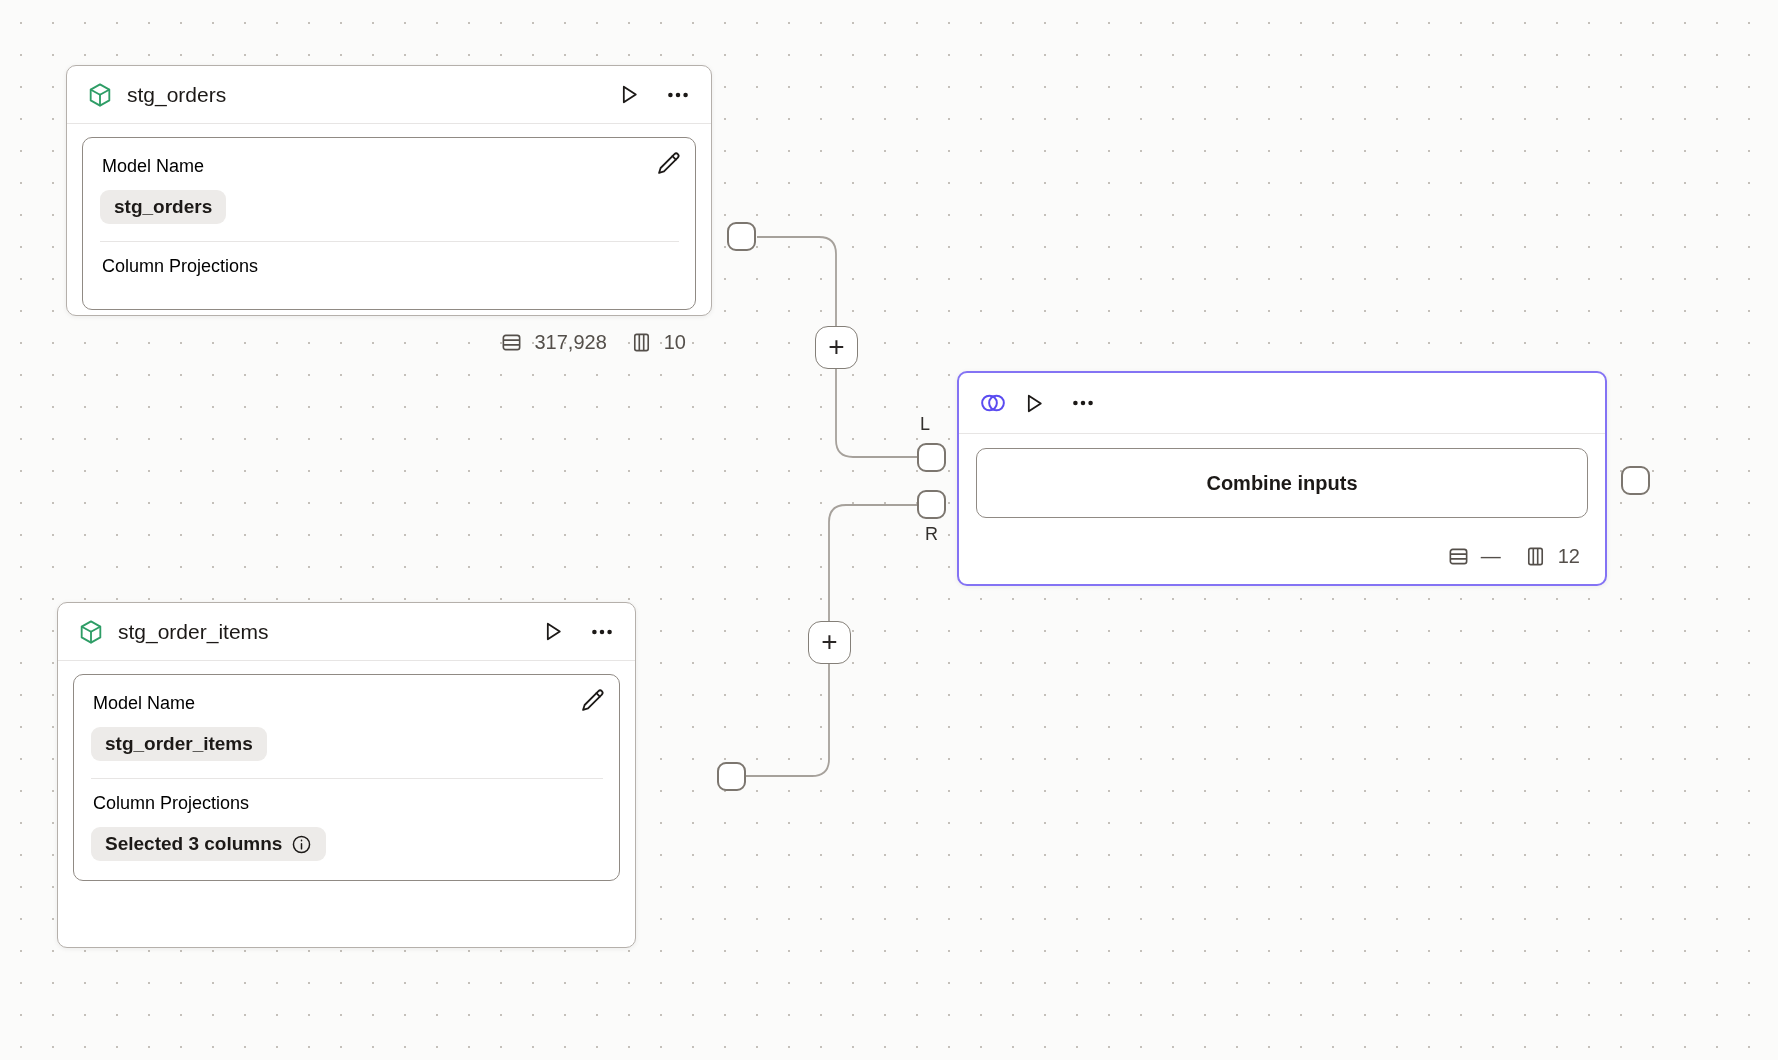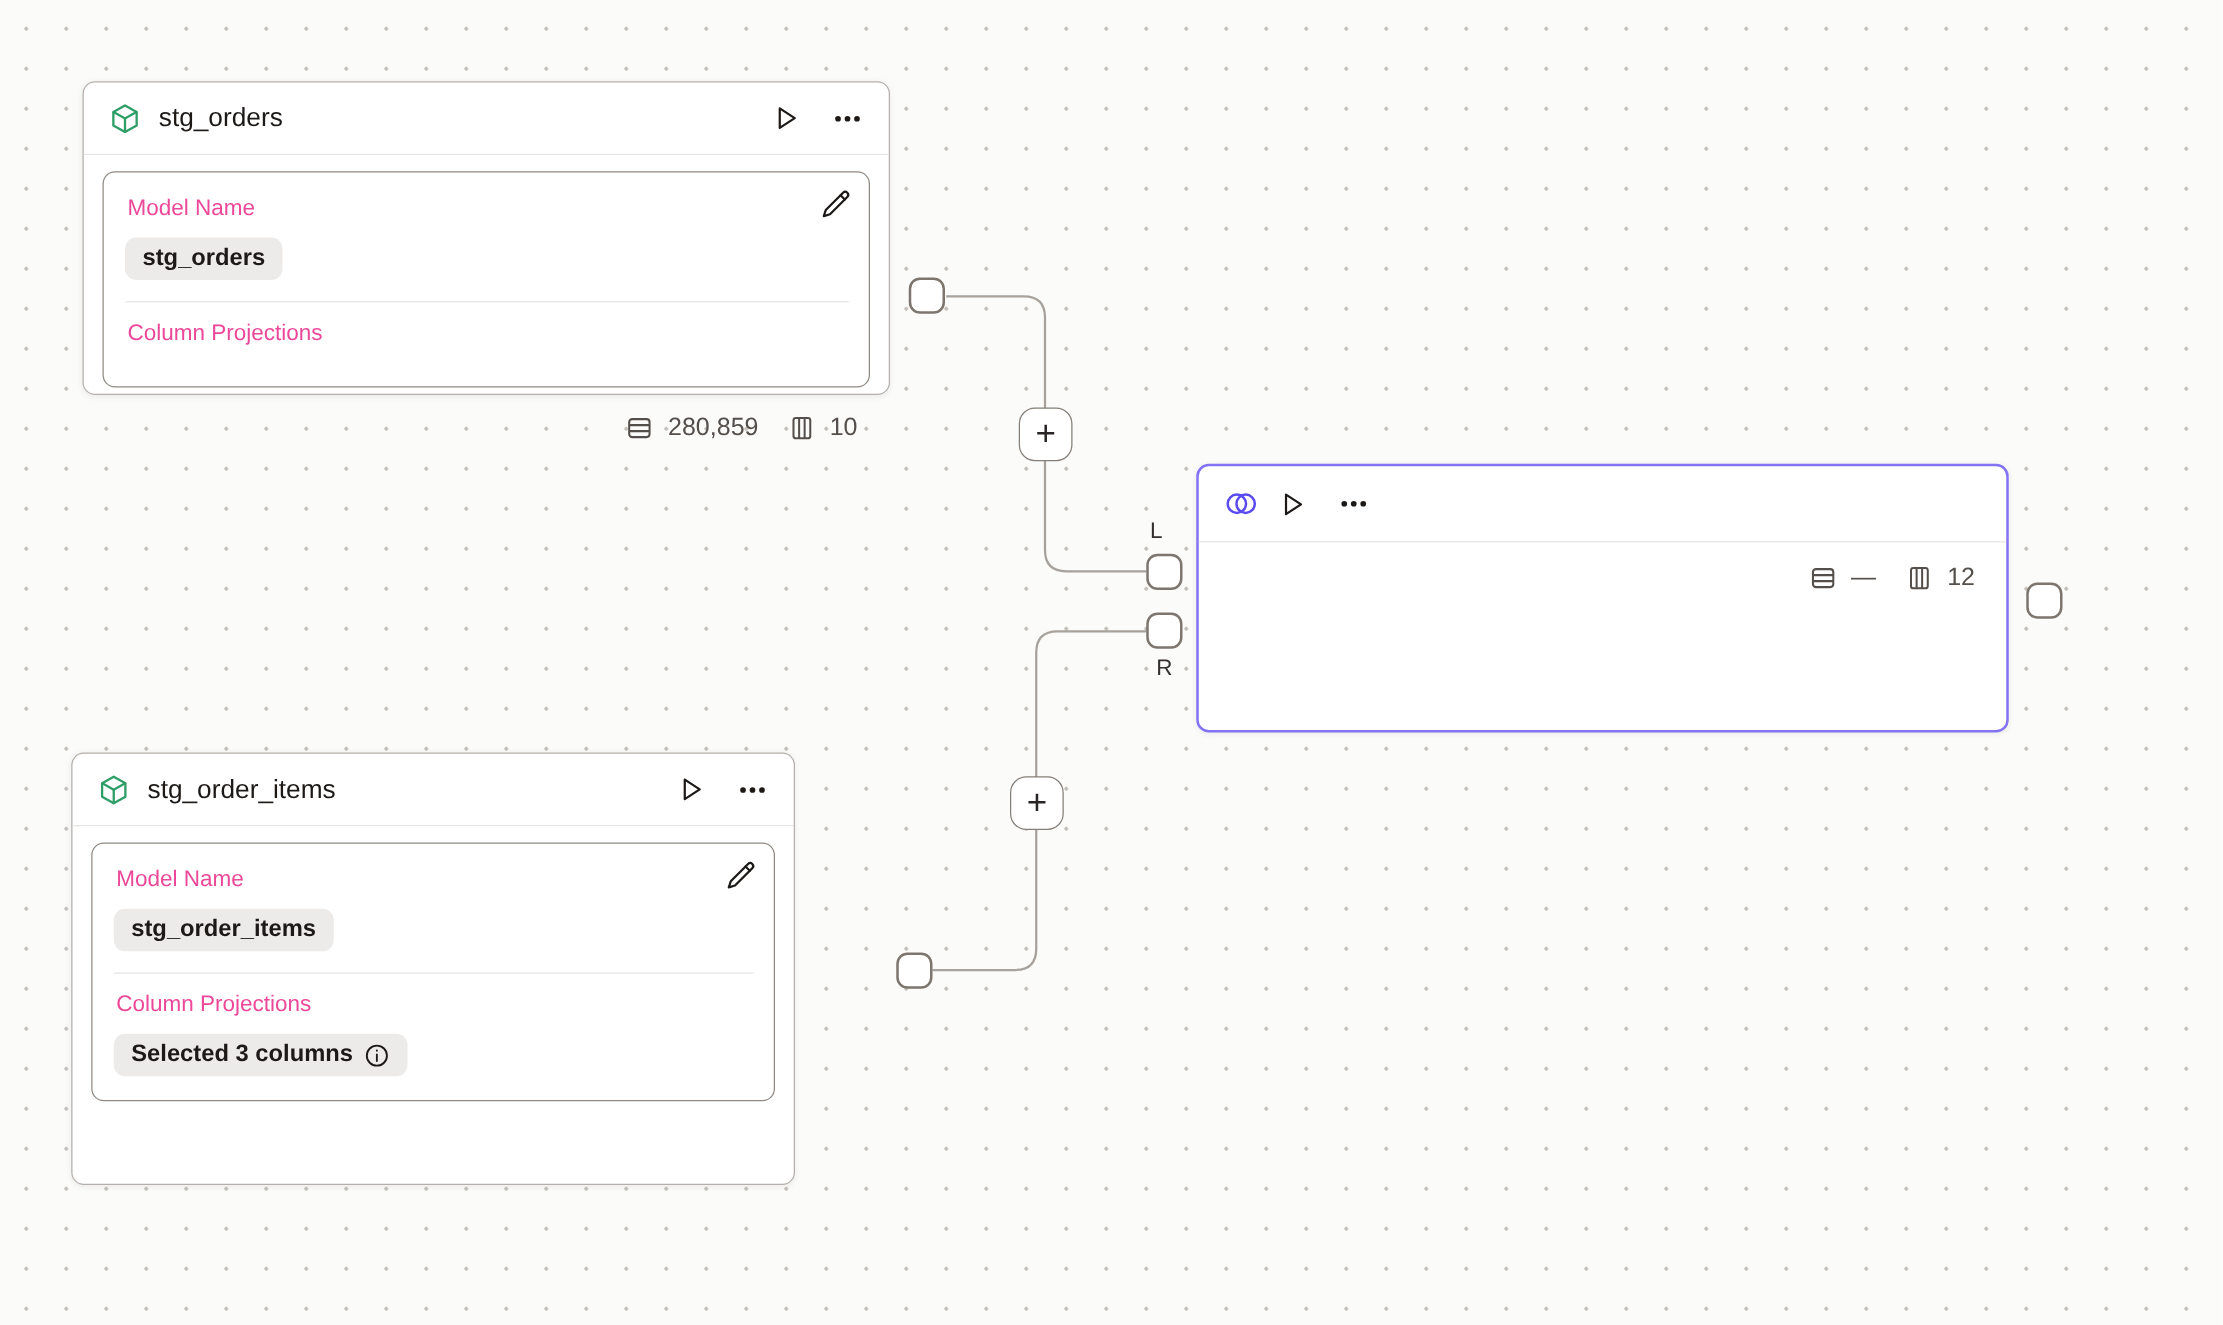--- a/index.html
+++ b/index.html
@@ -18,21 +18,21 @@
     box-shadow:0 1px 5px rgba(28,25,23,.07);display:flex;flex-direction:column;z-index:2;
     box-sizing:border-box;
   }
   .node.selected{border:2px solid #8473f4;}
   .node-header{height:57px;flex:0 0 57px;display:flex;align-items:center;padding:0 20px;gap:14px;border-bottom:1px solid #e7e5e4;}
   .node-title{flex:1;font-size:21px;font-weight:500;color:#1c1917;white-space:nowrap;}
   .hdr-btn{display:flex;align-items:center;justify-content:center;background:none;border:none;padding:0;cursor:pointer;}
   .hdr-btn + .hdr-btn{margin-left:10px;}
   .node-body{padding:13px 15px 0 15px;flex:1;}
   .inner-card{position:relative;border:1.2px solid #908a84;border-radius:10px;padding:13px 16px 19px 17px;background:#fff;}
-  .field-label{font-size:18px;color:#ec4899;margin:5px 0 13px 2px;}
+  .field-label{font-size:18px;color:#000000;margin:5px 0 13px 2px;}
   .badge{display:inline-flex;align-items:center;gap:9px;background:#edebe9;border-radius:9px;padding:6px 14px;font-size:19px;font-weight:700;color:#1c1917;white-space:nowrap;}
   .card-divider{border:none;border-top:1px solid #e7e5e4;margin:17px 0 14px 0;}
   .pencil-btn{position:absolute;top:12px;right:13px;background:none;border:none;padding:0;cursor:pointer;display:flex;}
   .node-footer{display:flex;justify-content:flex-end;align-items:center;gap:11px;padding:0 25px;height:64px;flex:0 0 auto;font-size:20px;font-weight:500;color:#544f4a;}
   .node-footer .count{margin-right:12px;}
   .node-footer .count:last-child{margin-right:0;}
 
   .combine-btn{
     display:block;width:100%;height:70px;background:#fff;border:1.5px solid #908a84;border-radius:10px;
     font-family:"Liberation Sans",sans-serif;font-size:20px;font-weight:700;color:#1c1917;cursor:pointer;box-sizing:border-box;
@@ -98,21 +98,21 @@
         <div class="field-label">Column Projections</div>
       </div>
     </div>
     <div class="node-footer">
       <span>
         <svg width="23" height="23" viewBox="0 0 24 24" fill="none" stroke="#544f4a" stroke-width="1.7">
             <rect x="3.5" y="4.5" width="17" height="15" rx="2.5"></rect>
             <path d="M3.5 9.5h17M3.5 14.5h17"></path>
           </svg>
       </span>
-      <span class="count">280,859</span>
+      <span class="count">317,928</span>
       <span>
         <svg width="23" height="23" viewBox="0 0 24 24" fill="none" stroke="#544f4a" stroke-width="1.7">
             <rect x="5" y="3.5" width="14" height="17" rx="2"></rect>
             <path d="M9.7 3.5v17M14.3 3.5v17"></path>
           </svg>
       </span>
       <span class="count">10</span>
     </div>
   </div>
 
@@ -181,20 +181,23 @@
           </svg>
       </button>
       <button class="hdr-btn">
         <svg width="26" height="26" viewBox="0 0 24 24" fill="#1c1917">
             <circle cx="5" cy="12" r="2.1"></circle>
             <circle cx="12" cy="12" r="2.1"></circle>
             <circle cx="19" cy="12" r="2.1"></circle>
           </svg>
       </button>
     </div>
+    <div class="node-body" style="padding:14px 17px 0 17px;">
+      <button class="combine-btn">Combine inputs</button>
+    </div>
     <div class="node-footer join-footer">
       <span>
         <svg width="23" height="23" viewBox="0 0 24 24" fill="none" stroke="#544f4a" stroke-width="1.7">
             <rect x="3.5" y="4.5" width="17" height="15" rx="2.5"></rect>
             <path d="M3.5 9.5h17M3.5 14.5h17"></path>
           </svg>
       </span>
       <span class="count">—</span>
       <span>
         <svg width="23" height="23" viewBox="0 0 24 24" fill="none" stroke="#544f4a" stroke-width="1.7">

